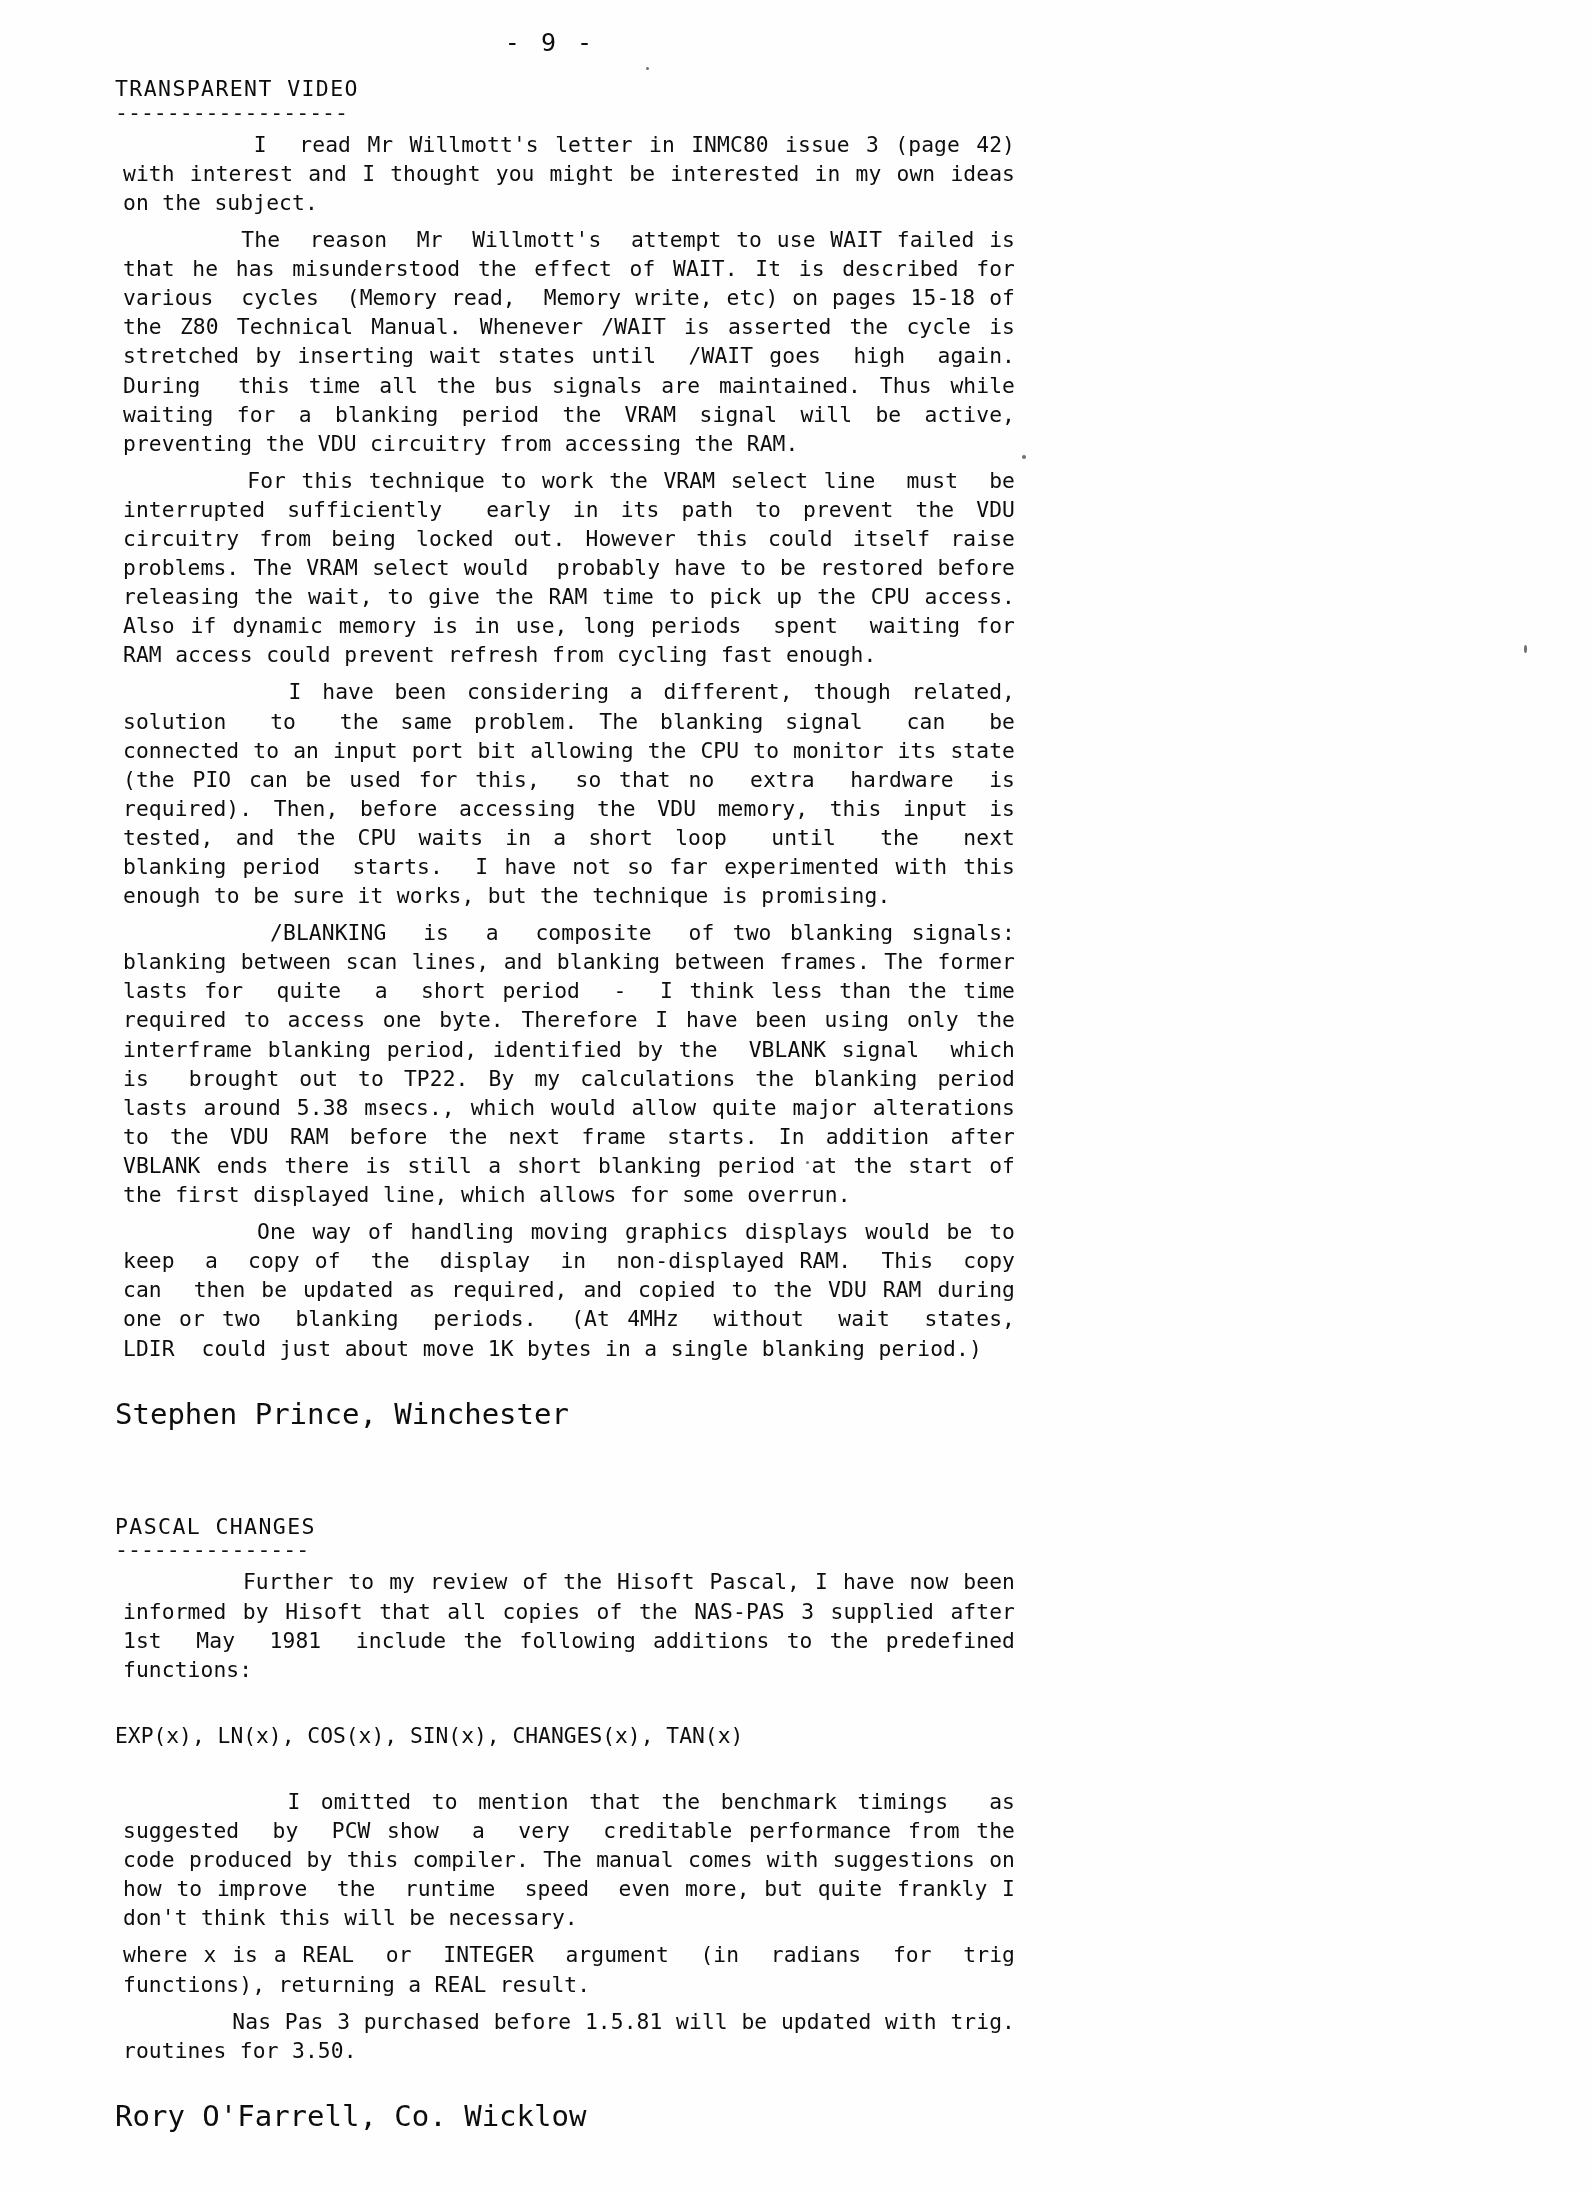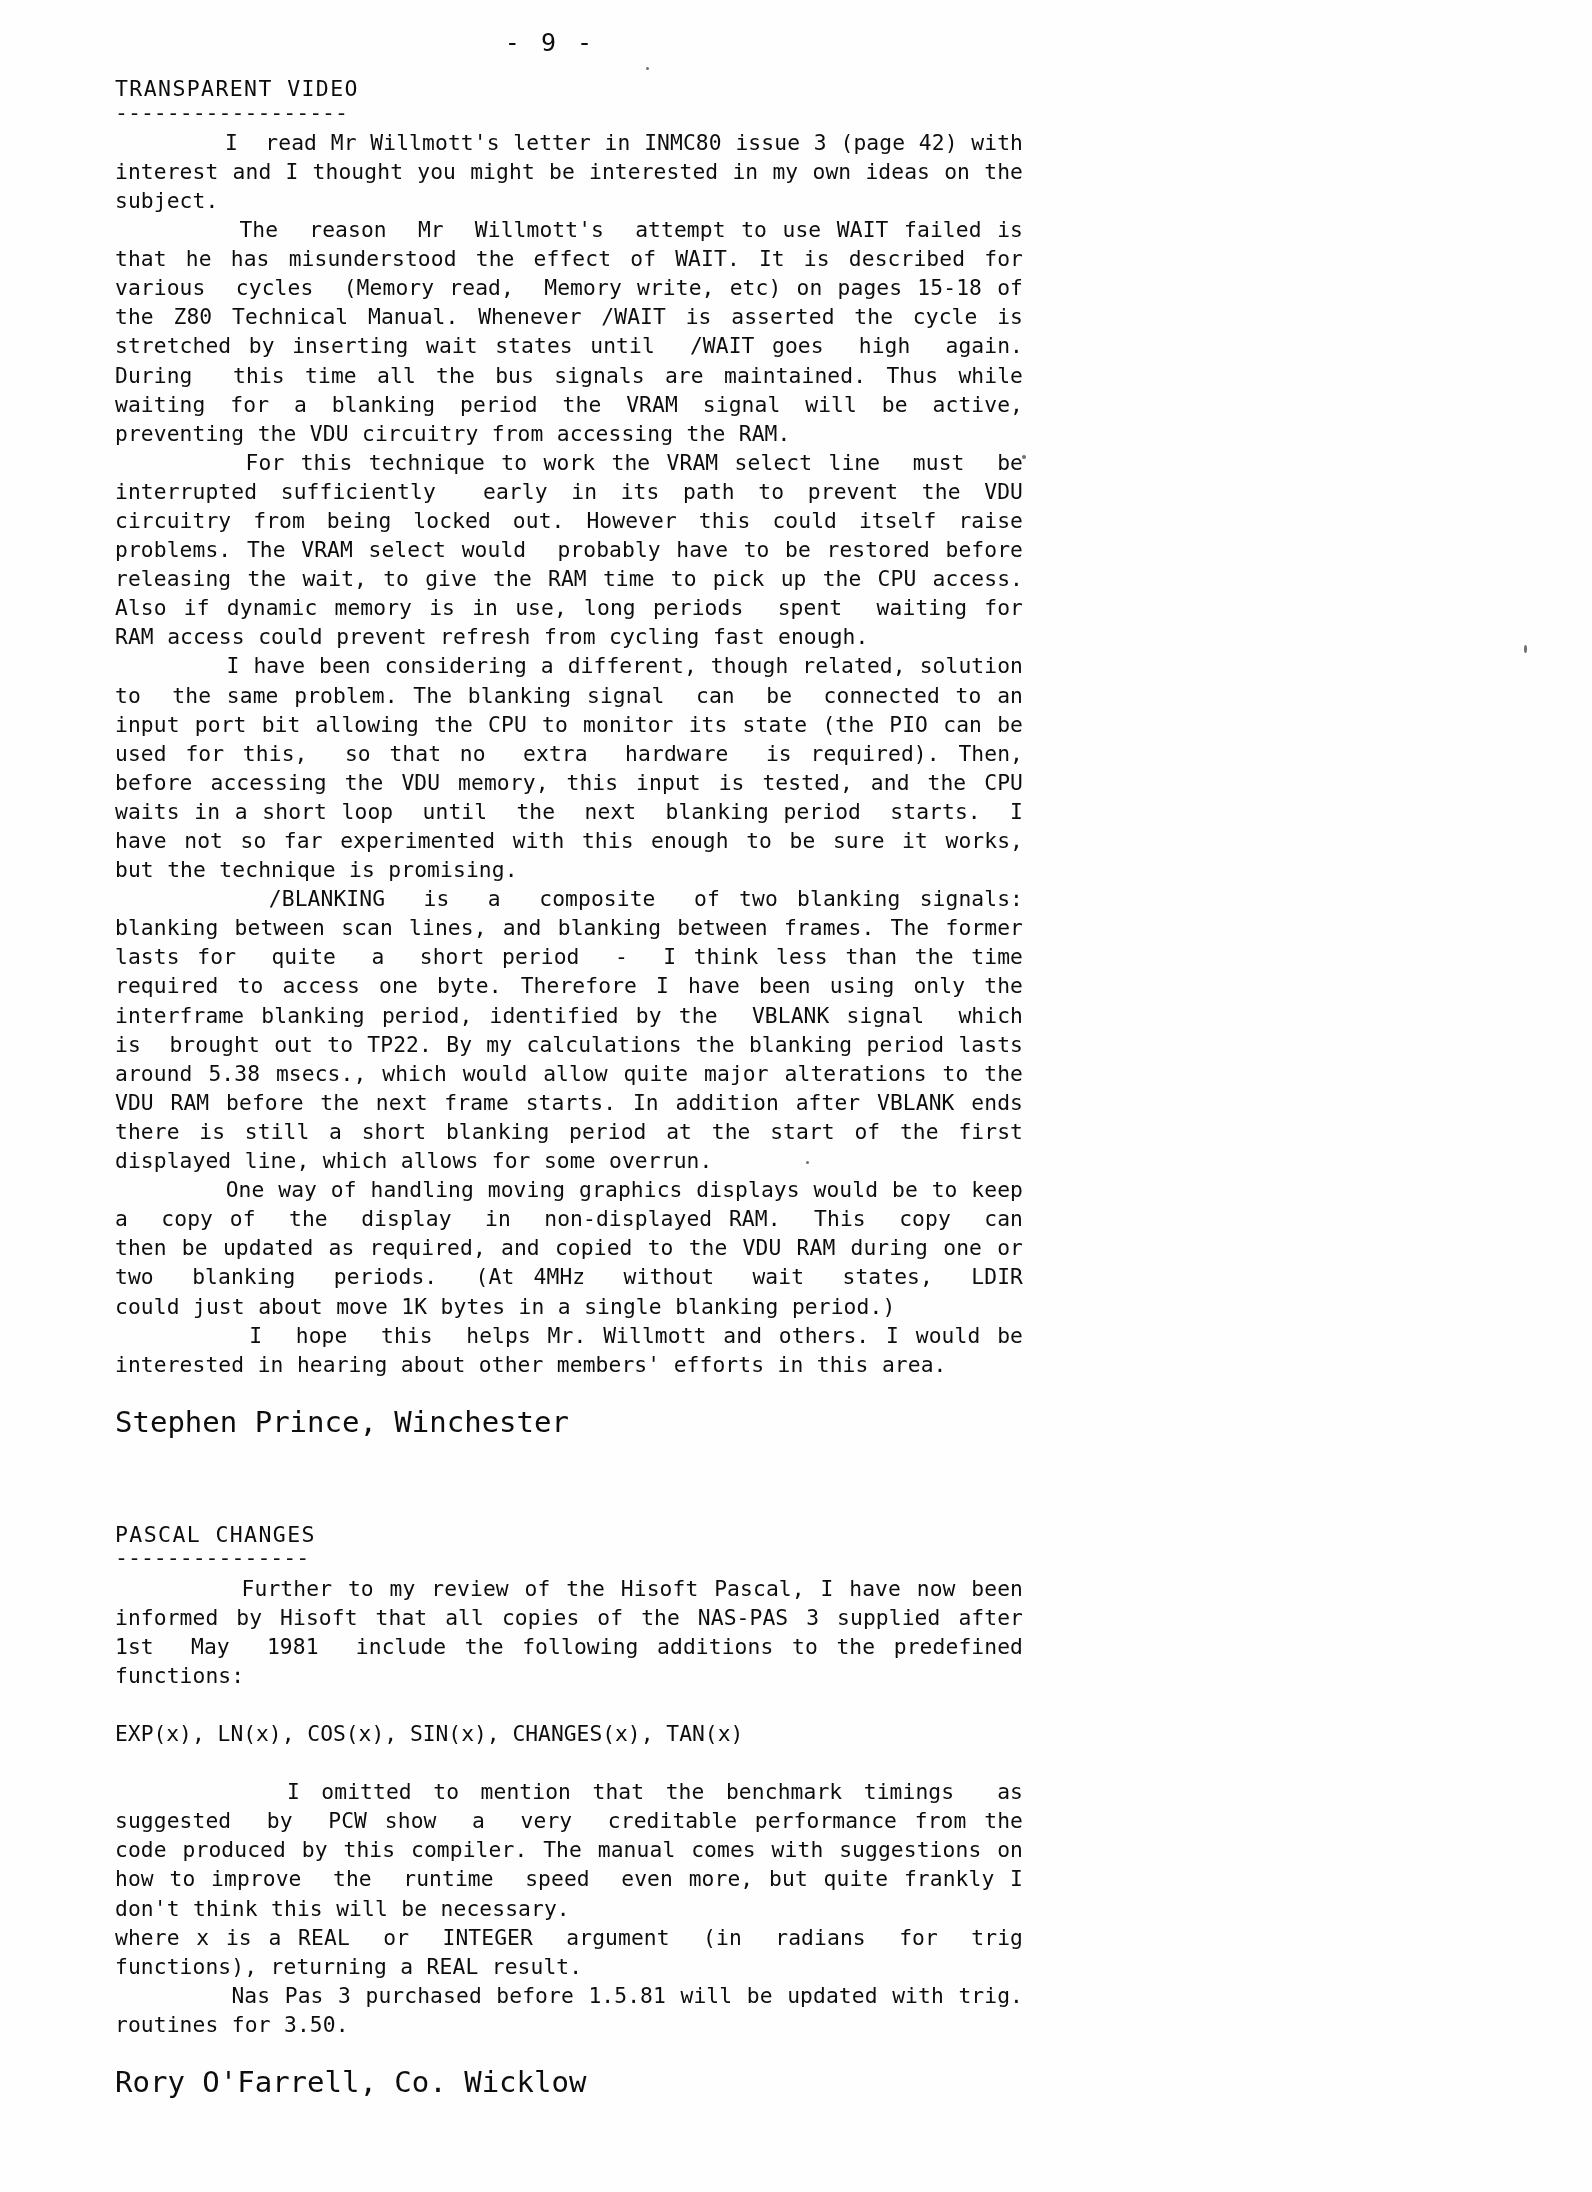--- a/index.html
+++ b/index.html
@@ -46,21 +46,21 @@
     line-height: 0.85;
     margin: 0 0 6px 0;
     white-space: pre;
     overflow: hidden;
     color: #111;
   }
   .para {
     font-size: 21.3px;
     line-height: 29.1px;
     letter-spacing: 0.1px;
-    margin: 0;
+    margin: 8px;
     text-align: justify;
     text-justify: inter-word;
     white-space: pre-wrap;
     word-spacing: 0.5px;
   }
   .plain {
     font-size: 21.3px;
     line-height: 29.1px;
     margin: 0;
     white-space: pre-wrap;
@@ -97,21 +97,20 @@
     <div class="section">
       <div class="heading">TRANSPARENT VIDEO</div>
       <div class="rule">------------------</div>
 
       <p class="para">        I  read Mr Willmott's letter in INMC80 issue 3 (page 42) with interest and I thought you might be interested in my own ideas on the subject.</p>
       <p class="para">        The  reason  Mr  Willmott's  attempt to use WAIT failed is that he has misunderstood the effect of WAIT. It is described for various  cycles  (Memory read,  Memory write, etc) on pages 15-18 of the Z80 Technical Manual. Whenever /WAIT is asserted the cycle is stretched by inserting wait states until  /WAIT goes  high  again.  During  this time all the bus signals are maintained. Thus while waiting for a blanking period the VRAM signal will be active, preventing the VDU circuitry from accessing the RAM.</p>
       <p class="para">        For this technique to work the VRAM select line  must  be  interrupted sufficiently  early in its path to prevent the VDU circuitry from being locked out. However this could itself raise problems. The VRAM select would  probably have to be restored before releasing the wait, to give the RAM time to pick up the CPU access. Also if dynamic memory is in use, long periods  spent  waiting for RAM access could prevent refresh from cycling fast enough.</p>
       <p class="para">        I have been considering a different, though related, solution  to  the same problem. The blanking signal  can  be  connected to an input port bit allowing the CPU to monitor its state (the PIO can be used for this,  so that no  extra  hardware  is required). Then, before accessing the VDU memory, this input is tested, and the CPU waits in a short loop  until  the  next  blanking period  starts.  I have not so far experimented with this enough to be sure it works, but the technique is promising.</p>
       <p class="para">        /BLANKING  is  a  composite  of two blanking signals: blanking between scan lines, and blanking between frames. The former lasts for  quite  a  short period  -  I think less than the time required to access one byte. Therefore I have been using only the interframe blanking period, identified by the  VBLANK signal  which  is  brought out to TP22. By my calculations the blanking period lasts around 5.38 msecs., which would allow quite major alterations to the VDU RAM before the next frame starts. In addition after VBLANK ends there is still a short blanking period at the start of the first displayed line, which allows for some overrun.</p>
       <p class="para">        One way of handling moving graphics displays would be to keep  a  copy of  the  display  in  non-displayed RAM.  This  copy  can  then be updated as required, and copied to the VDU RAM during one or two  blanking  periods.  (At 4MHz  without  wait  states,  LDIR  could just about move 1K bytes in a single blanking period.)</p>
-      <p class="para">        I  hope  this  helps Mr. Willmott and others. I would be interested in hearing about other members' efforts in this area.</p>
 
       <div class="gap-sm"></div>
       <div class="sig">Stephen Prince, Winchester</div>
     </div>
 
     <div class="gap-lg"></div>
 
     <div class="section">
       <div class="heading">PASCAL CHANGES</div>
       <div class="rule">---------------</div>

